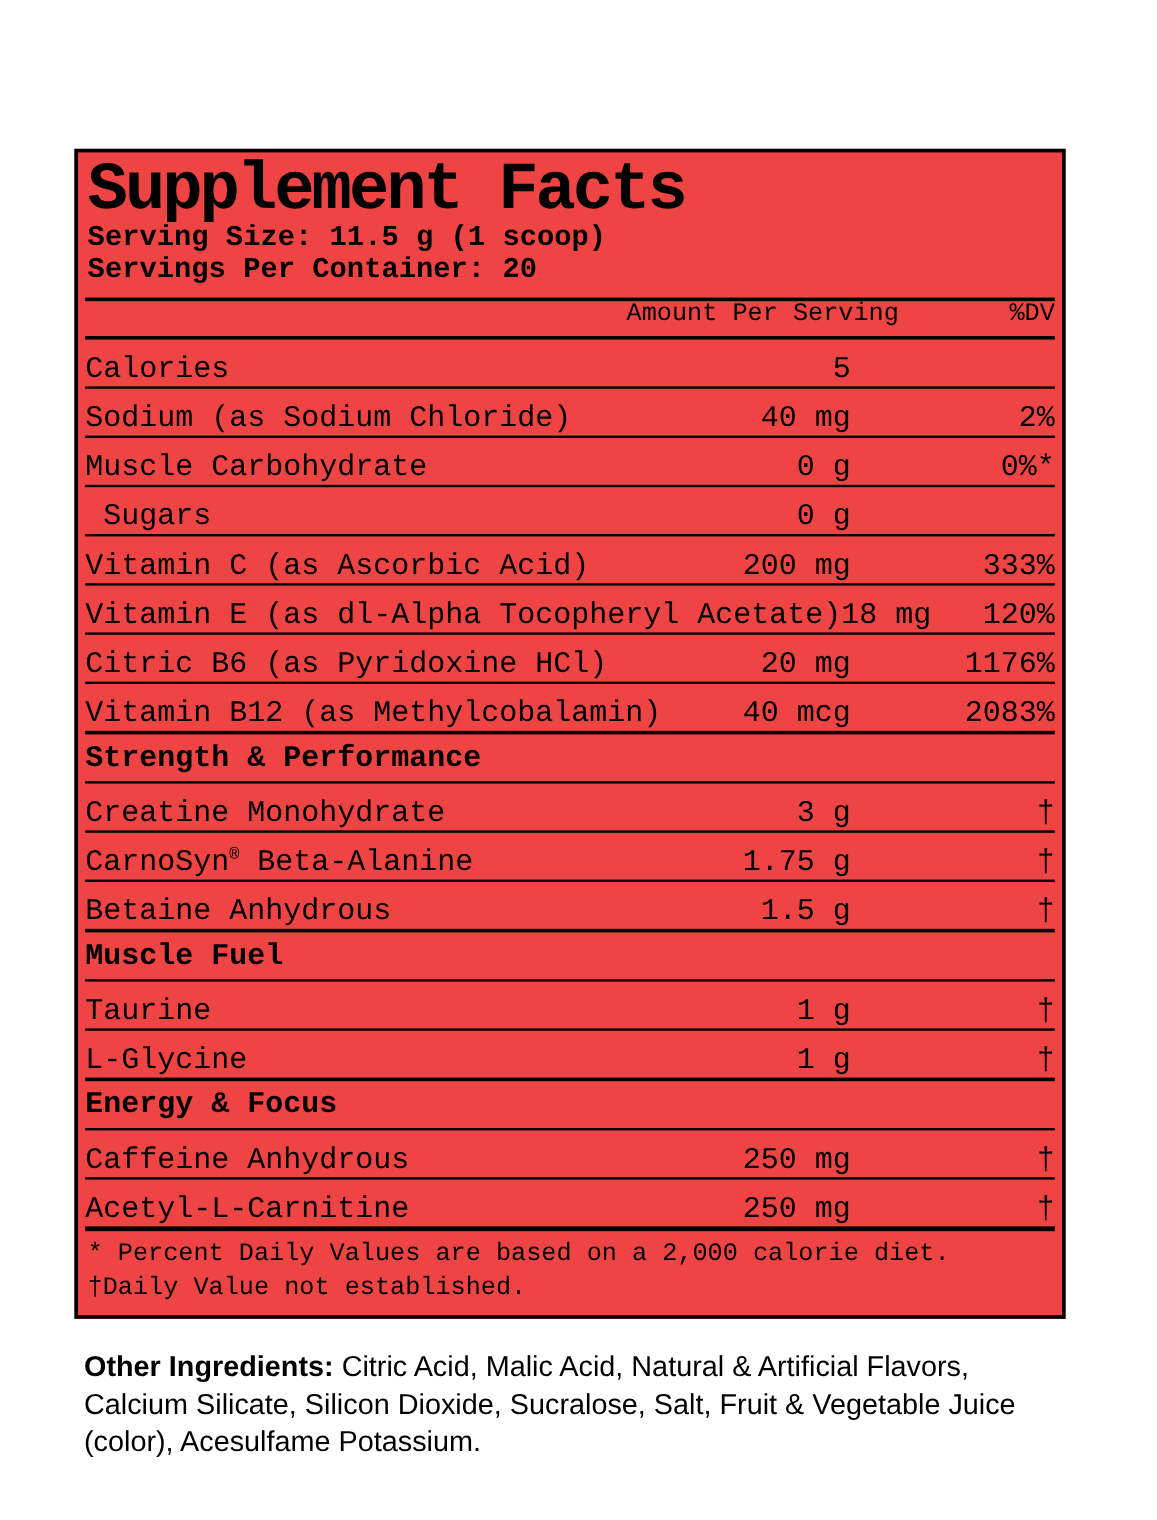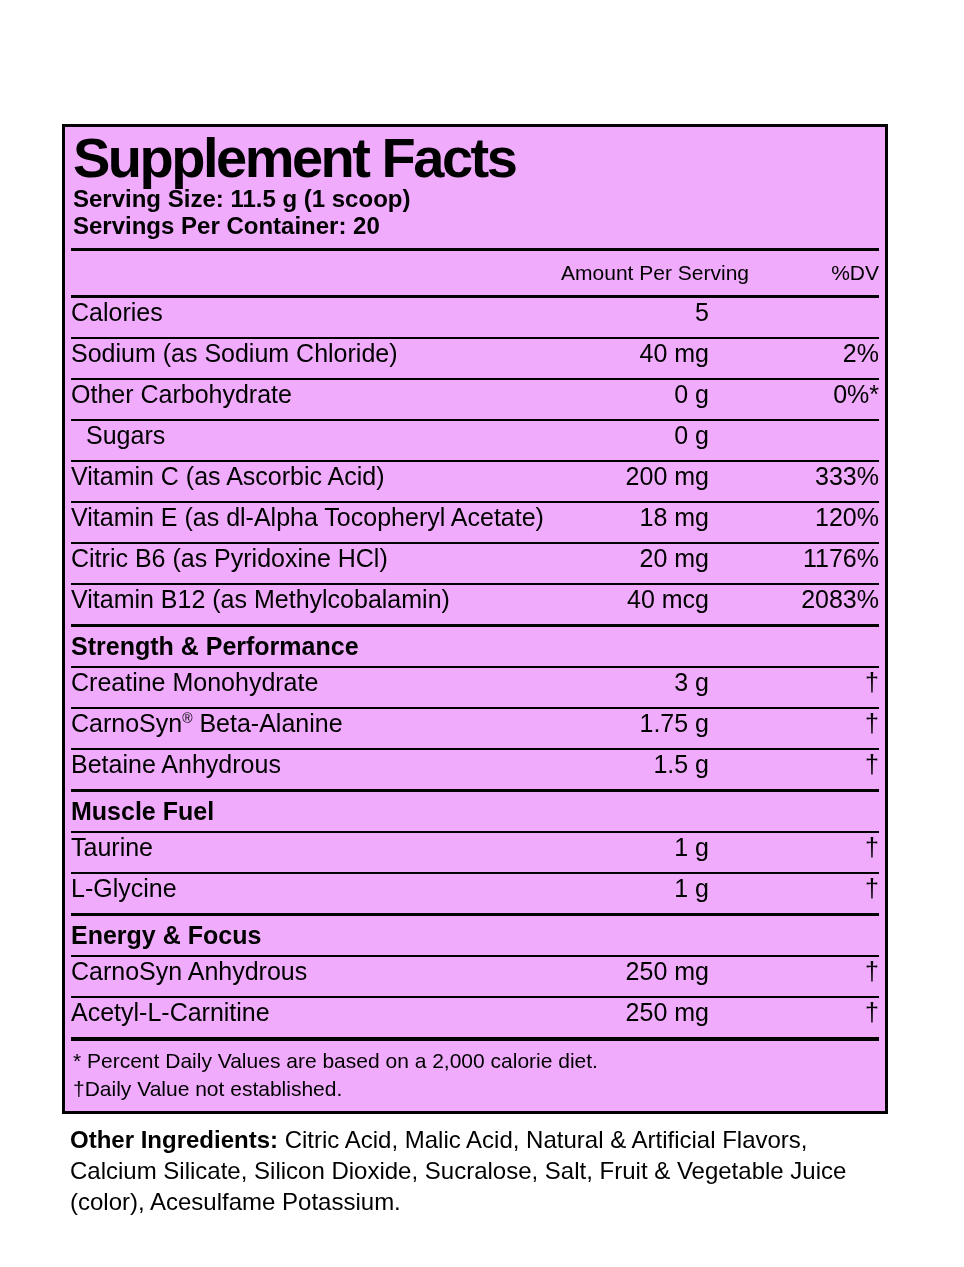--- a/index.html
+++ b/index.html
@@ -10,22 +10,23 @@
     color: #000000;
     font-family: "Liberation Sans", sans-serif;
   }
   body { position: relative; }
 
   .panel {
     position: absolute;
     left: 62px; top: 124px;
     width: 826px;
     border: 3px solid #000;
-    background: #f0abfc;
+    background: #ef4444;
     padding: 0 6px;
+    font-family: Liberation Mono, monospace;
   }
 
   .title {
     font-size: 56px;
     font-weight: 700;
     letter-spacing: -2.5px;
     line-height: 50px;
     margin: 6px 0 2px 2px;
     white-space: nowrap;
   }
@@ -37,30 +38,30 @@
     white-space: nowrap;
   }
 
   .sep { background: #000; width: 100%; }
   .sep.s2 { height: 2px; }
   .sep.s3 { height: 3px; }
   .sep.s4 { height: 4px; }
   .sep.gap-top { margin-top: 9px; }
 
   .cols {
-    display: flex; align-items: center;
-    height: 44px;
+    display: flex; 
+    height: 29px;
     font-size: 21px;
   }
   .cols .spacer { flex: 1; }
   .cols .dvh { width: 130px; text-align: right; white-space: nowrap; }
   .cols .amt-h { white-space: nowrap; }
 
   .row {
-    display: flex; align-items: flex-start;
+    display: flex; align-items: flex-end;
     height: 39px;
     font-size: 25px;
   }
   .row .nm { flex: 1; white-space: nowrap; }
   .row .nm.indent { padding-left: 15px; }
   .row .amt { white-space: nowrap; }
   .row .dv { width: 170px; text-align: right; white-space: nowrap; }
   .row .nm sup { font-size: 14px; vertical-align: super; line-height: 0; }
 
   .section-row {
@@ -112,21 +113,21 @@
   <div class="sep s2"></div>
 
   <div class="row">
     <span class="nm">Sodium (as Sodium Chloride)</span>
     <span class="amt">40 mg</span>
     <span class="dv">2%</span>
   </div>
   <div class="sep s2"></div>
 
   <div class="row">
-    <span class="nm">Other Carbohydrate</span>
+    <span class="nm">Muscle Carbohydrate</span>
     <span class="amt">0 g</span>
     <span class="dv">0%*</span>
   </div>
   <div class="sep s2"></div>
 
   <div class="row">
     <span class="nm indent">Sugars</span>
     <span class="amt">0 g</span>
     <span class="dv"></span>
   </div>
@@ -204,21 +205,21 @@
     <span class="dv">†</span>
   </div>
   <div class="sep s3"></div>
 
   <div class="section-row">
     <span>Energy &amp; Focus</span>
   </div>
   <div class="sep s2"></div>
 
   <div class="row">
-    <span class="nm">CarnoSyn Anhydrous</span>
+    <span class="nm">Caffeine Anhydrous</span>
     <span class="amt">250 mg</span>
     <span class="dv">†</span>
   </div>
   <div class="sep s2"></div>
 
   <div class="row">
     <span class="nm">Acetyl-L-Carnitine</span>
     <span class="amt">250 mg</span>
     <span class="dv">†</span>
   </div>

